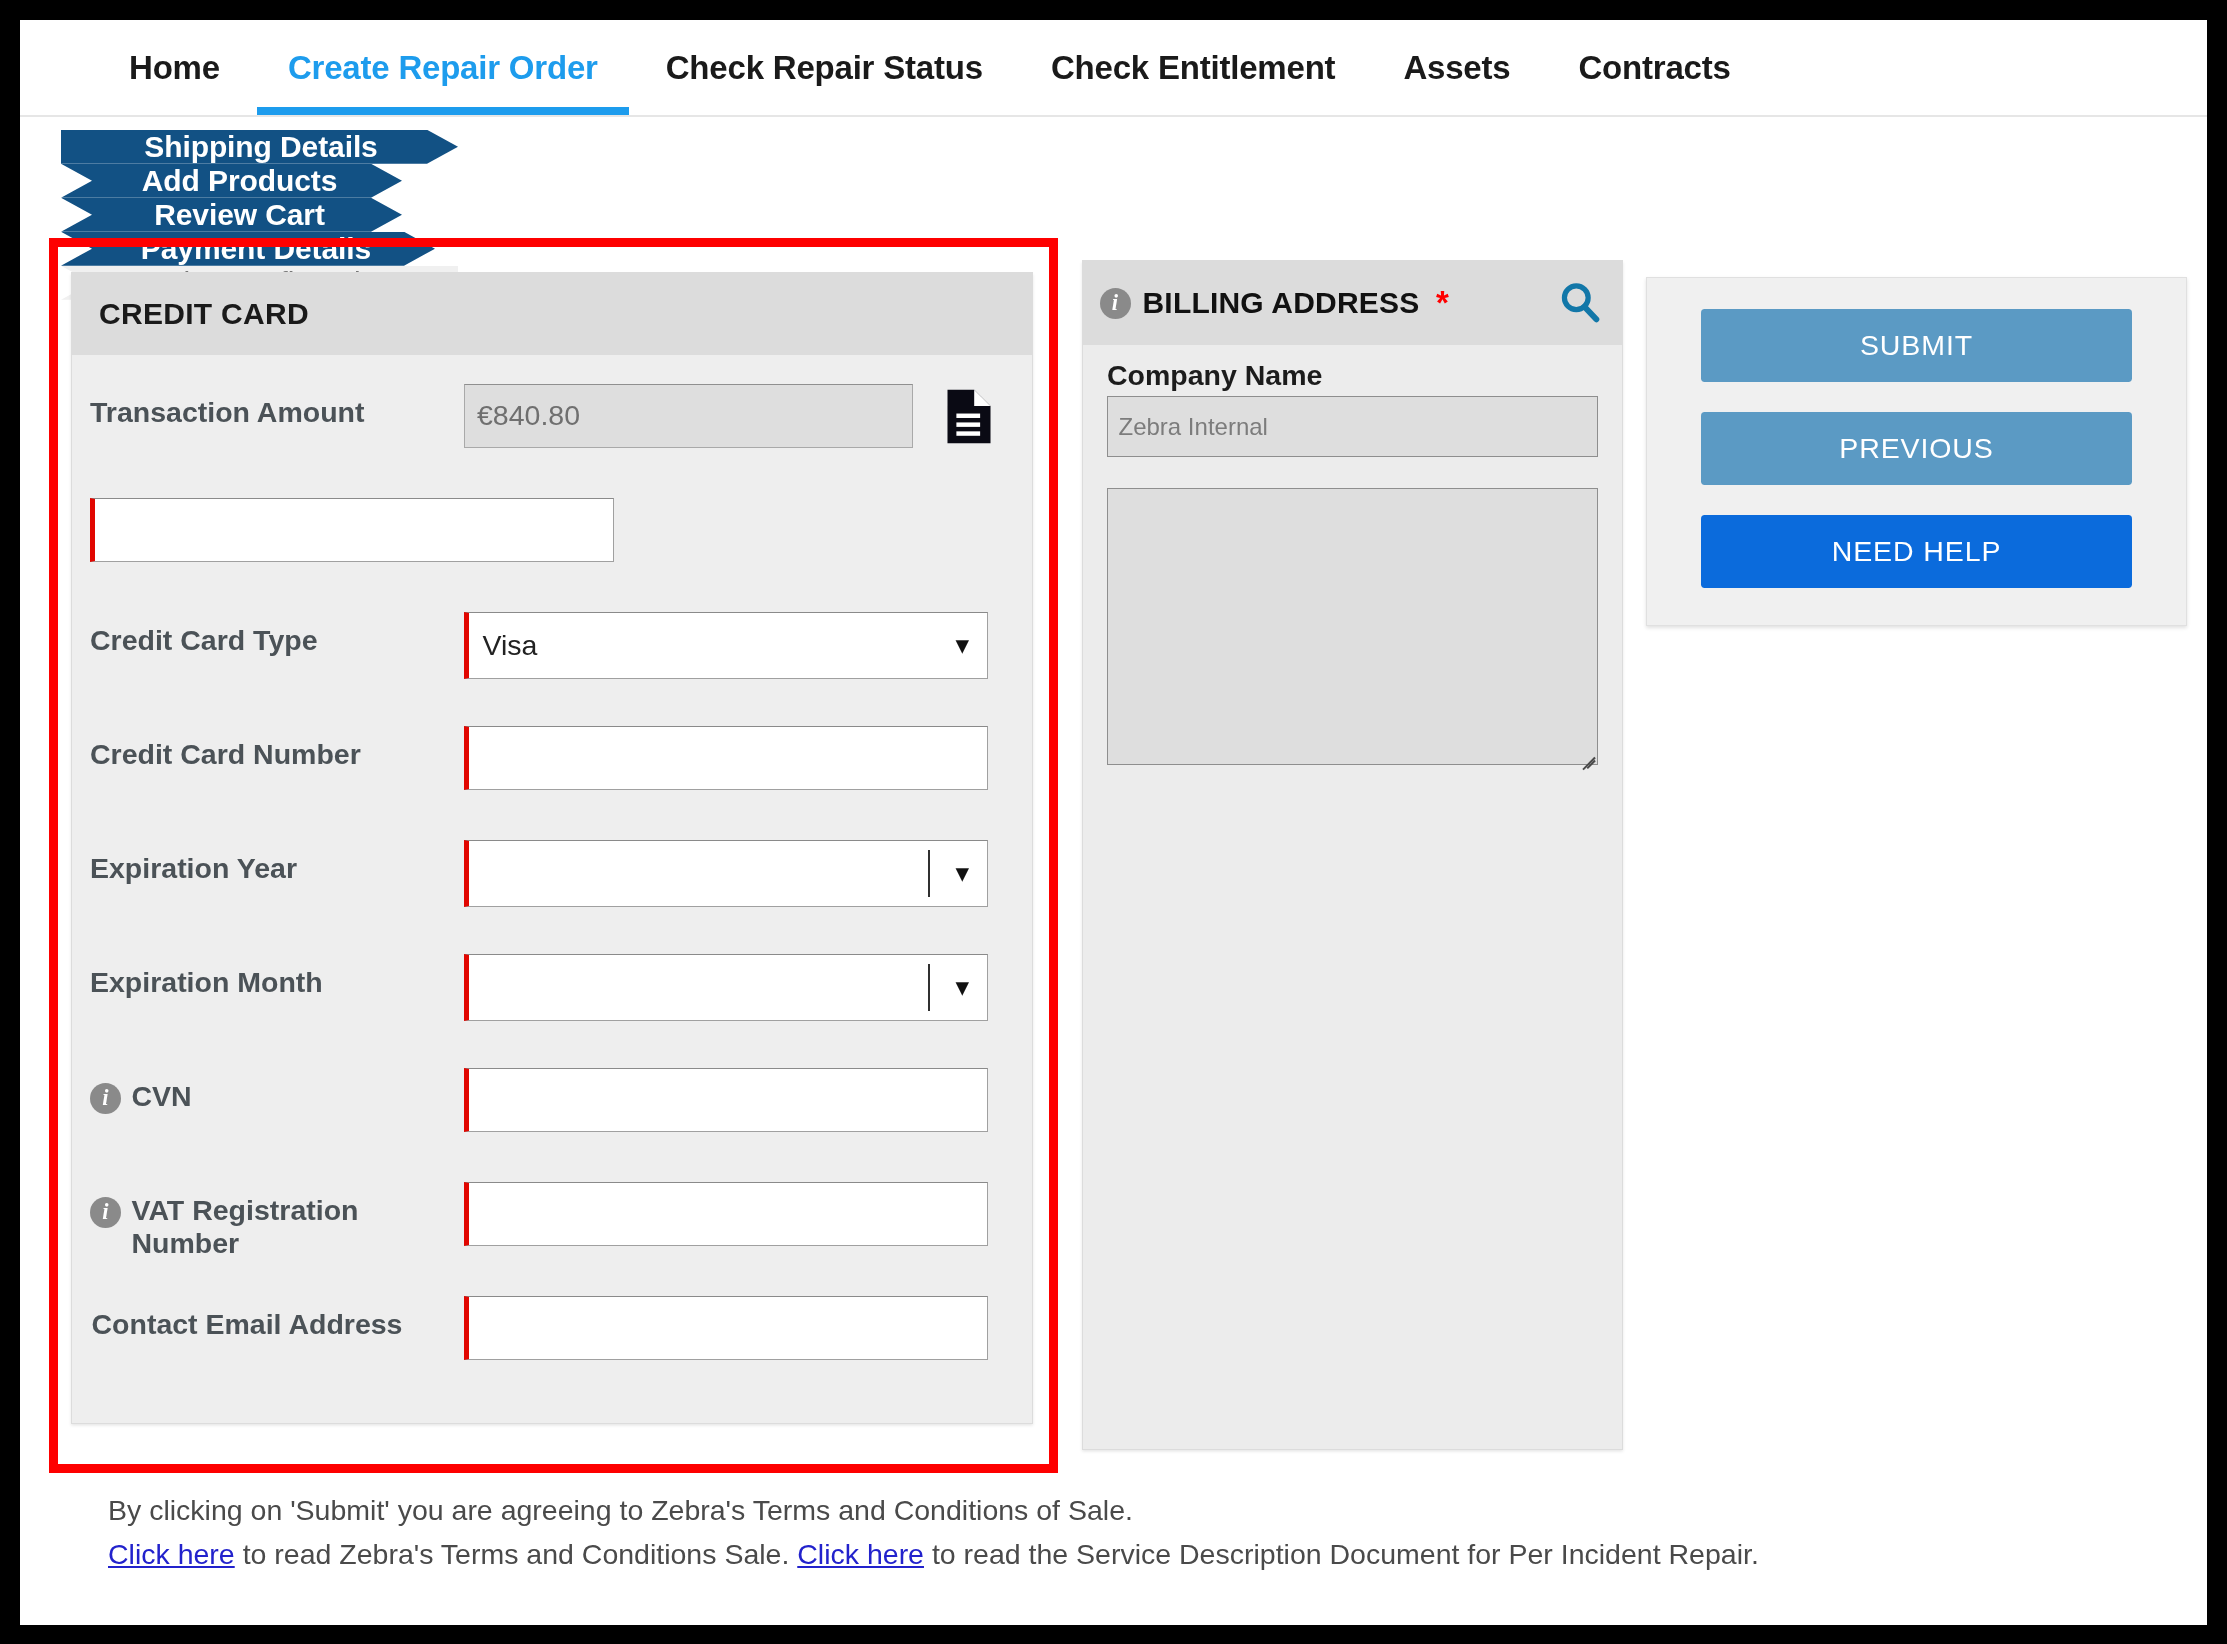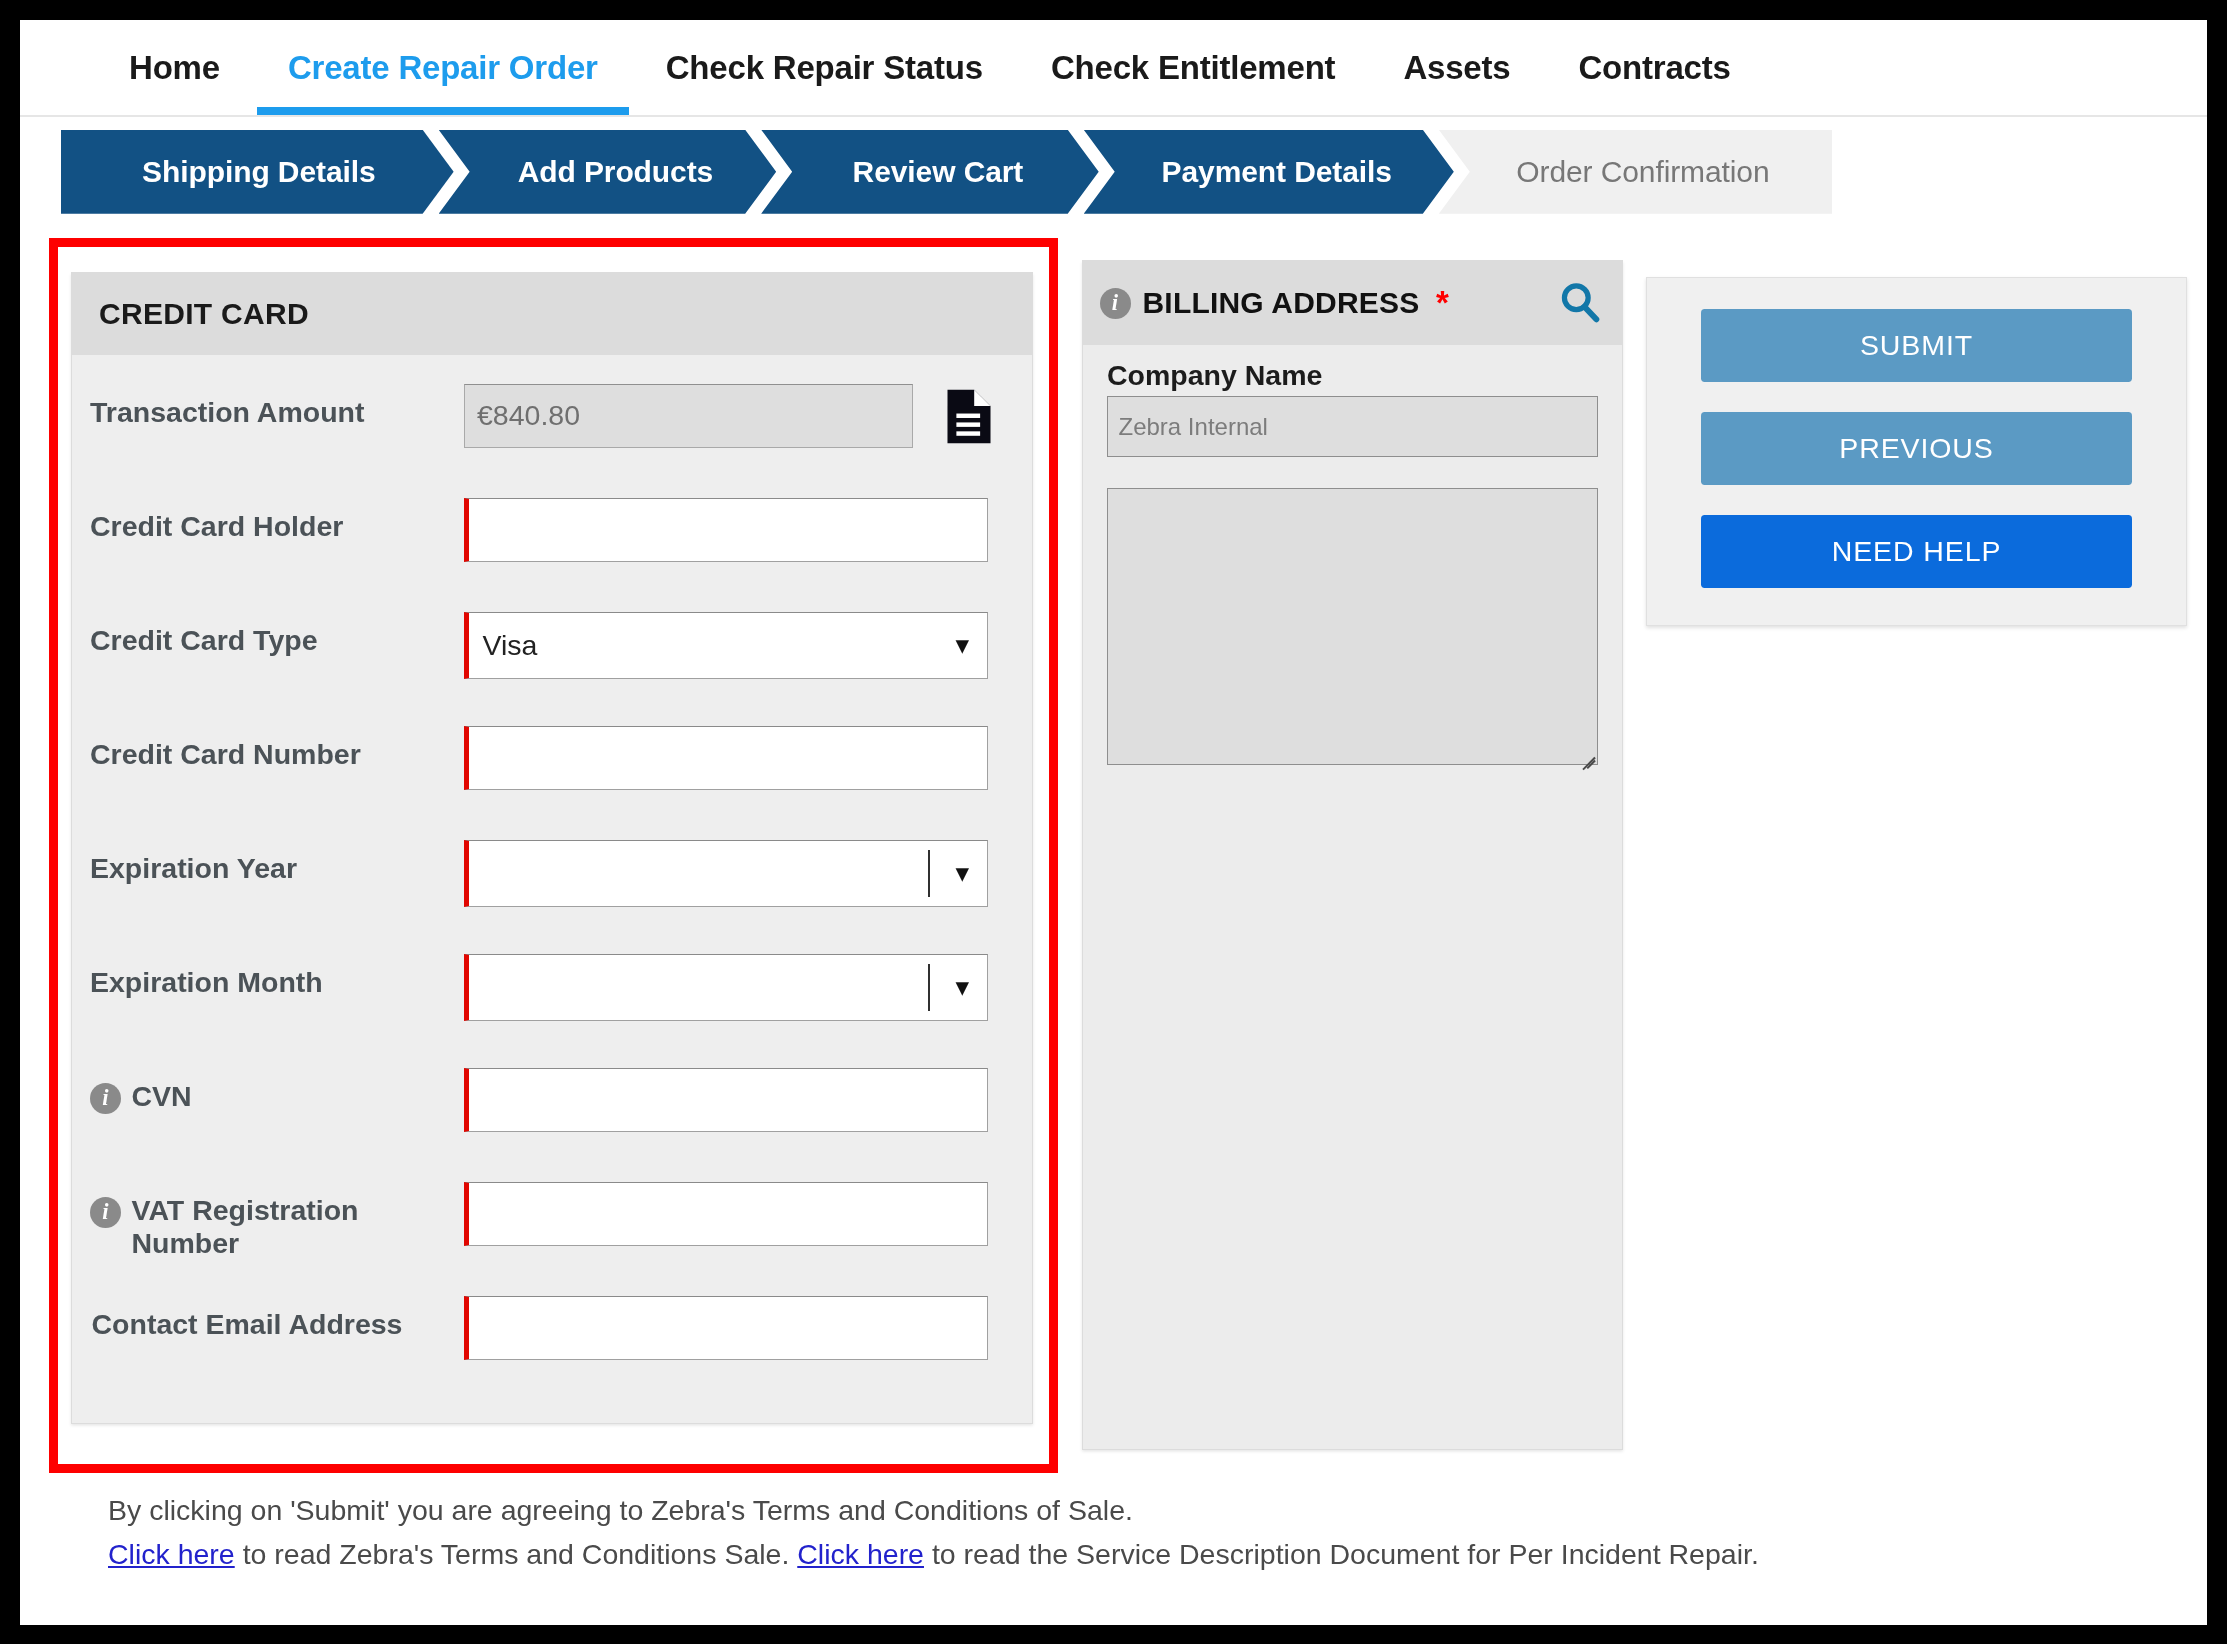--- a/index.html
+++ b/index.html
@@ -54,20 +54,21 @@
   }
 
   
   #step-bar {
     position: relative;
     height: 84px;
     margin: 12.7px 0 0 41px;
     display: flex;
     align-items: flex-start;
     width: 1756px;
+    flex-direction: column;
   }
   .step {
     position: relative;
     display: flex;
     align-items: center;
     justify-content: center;
     color: #ffffff;
     background: #125184;
     font-size: 30px;
     font-weight: bold;
@@ -413,23 +414,20 @@
                 <path d="M38 2 L60 24 H38 Z" fill="#ffffff"></path>
                 <rect x="14" y="34" width="32" height="6" fill="#ffffff"></rect>
                 <rect x="14" y="46" width="32" height="6" fill="#ffffff"></rect>
                 <rect x="14" y="58" width="32" height="6" fill="#ffffff"></rect>
               </svg>
             </span>
           </div>
         </div>
 
         <div class="form-row">
-          <div class="form-label">
-            <span>Credit Card Holder</span>
-          </div>
           <div class="form-control-wrap">
             <div class="field-required"></div>
           </div>
         </div>
 
         <div class="form-row">
           <div class="form-label">
             <span>Credit Card Type</span>
           </div>
           <div class="form-control-wrap">

